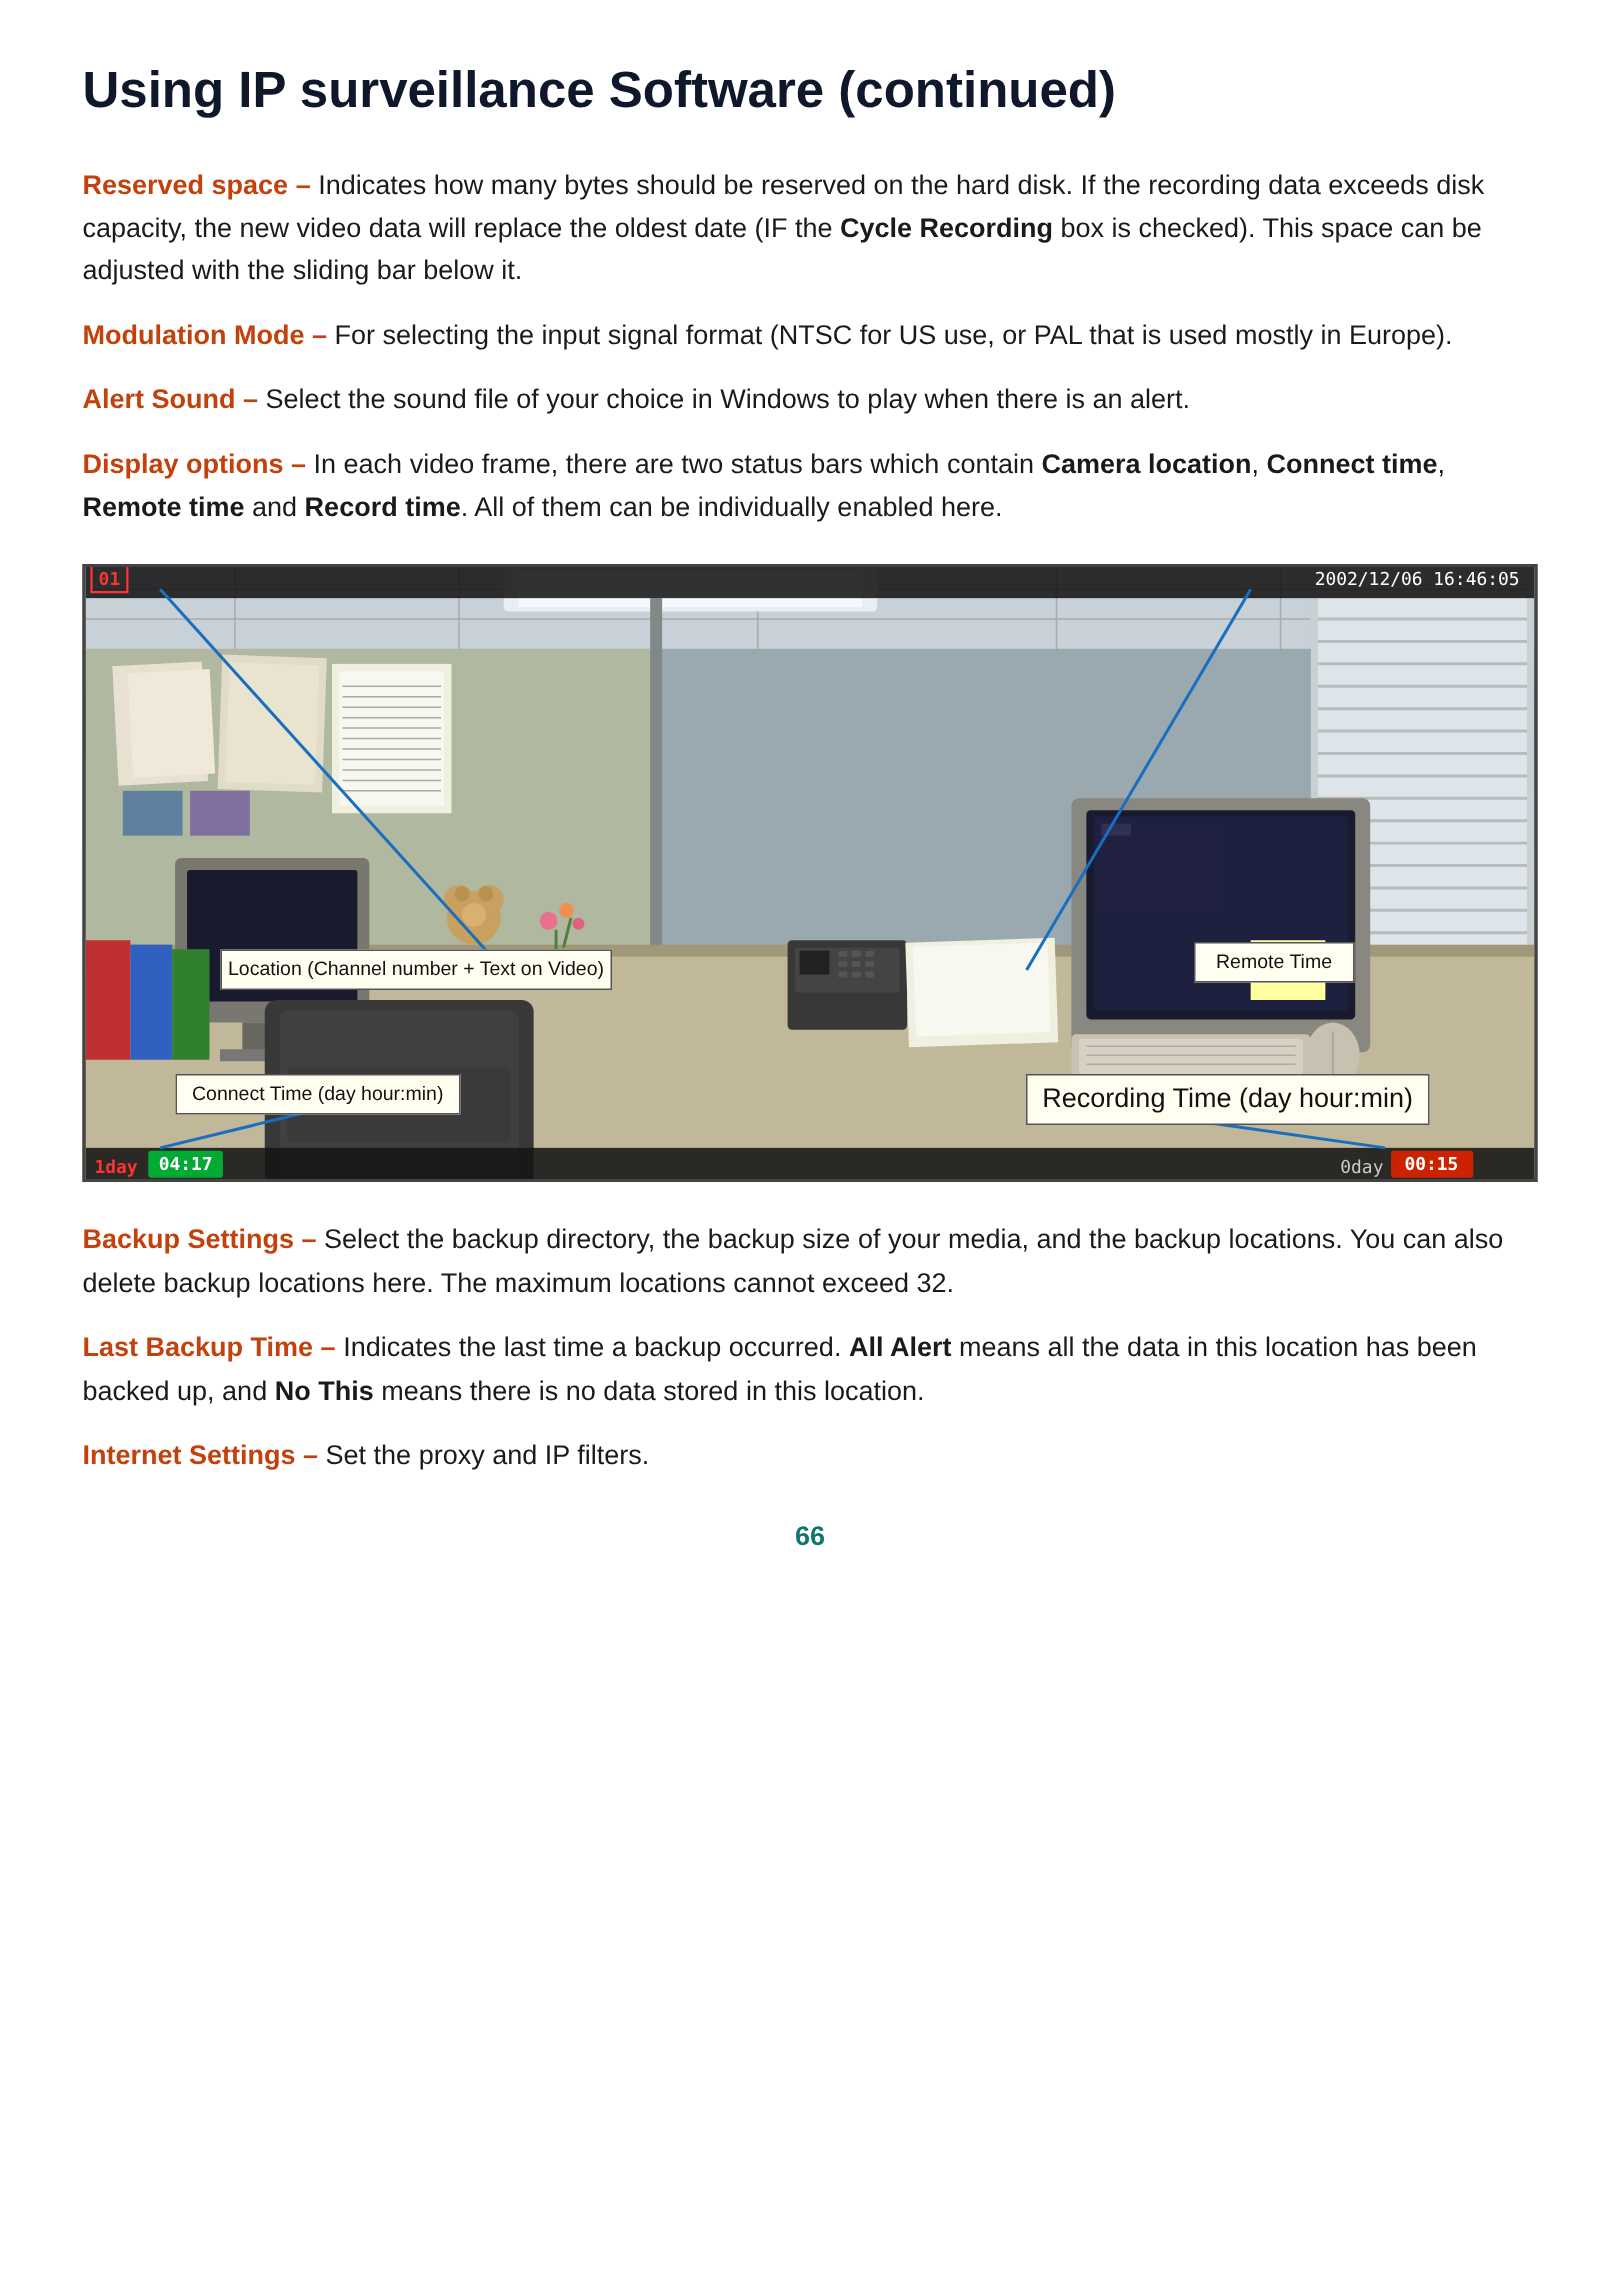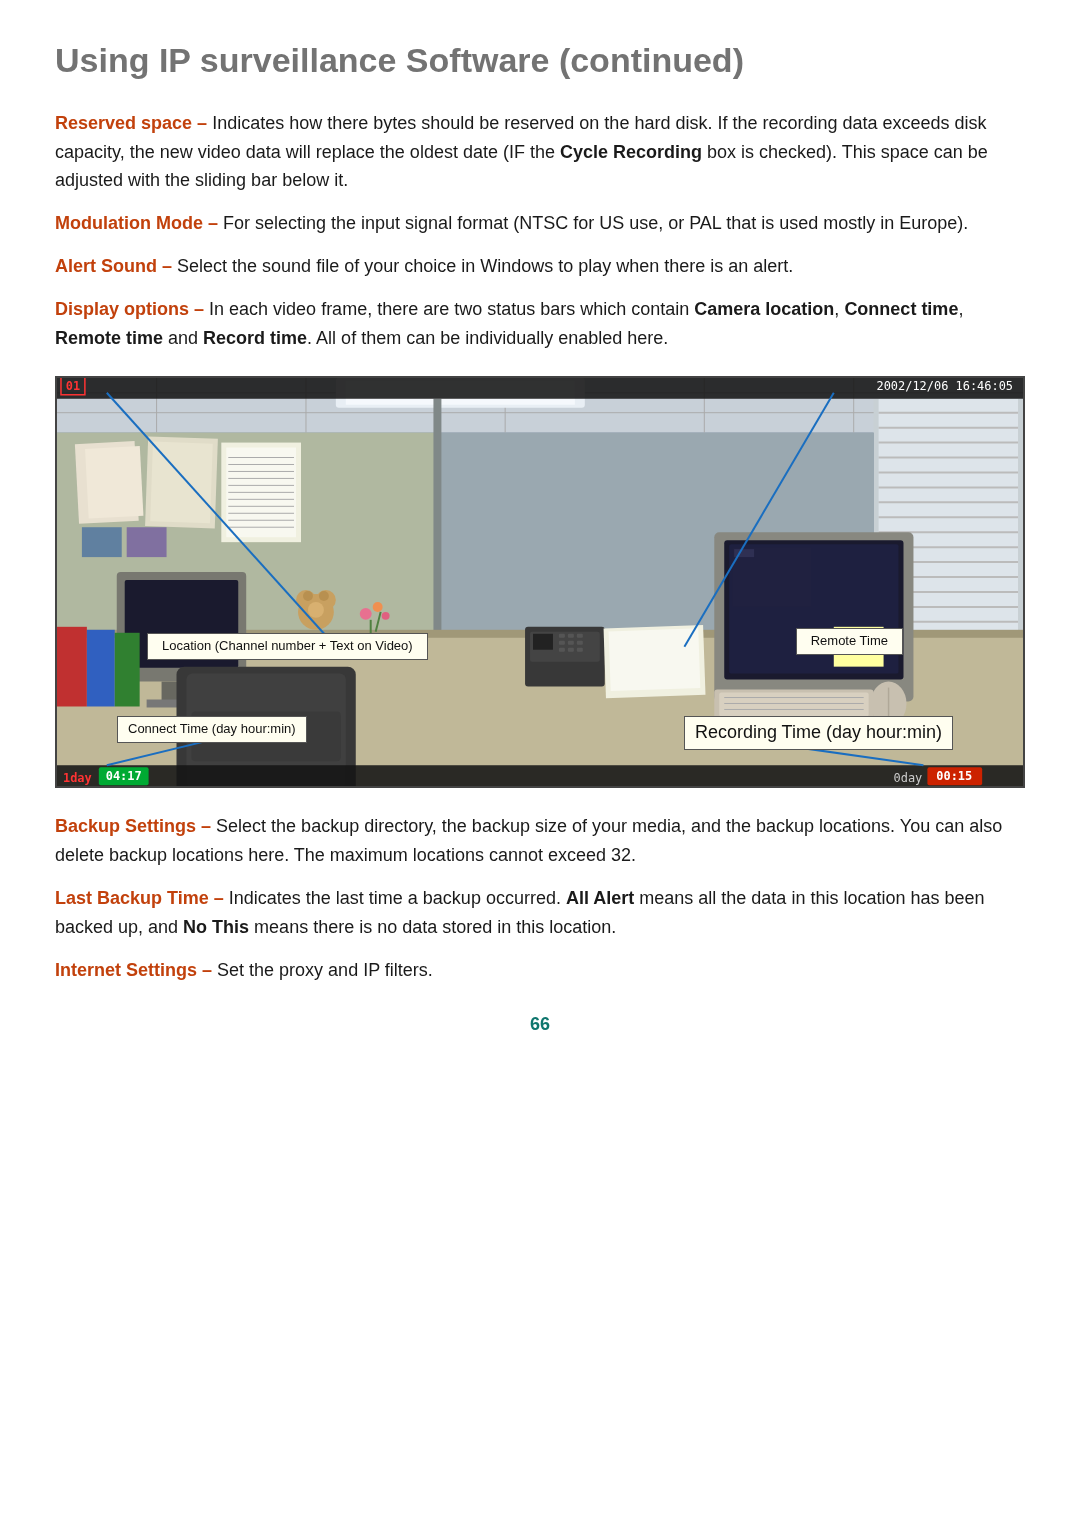--- a/index.html
+++ b/index.html
@@ -10,21 +10,21 @@
       background: #ffffff;
       font-family: Arial, Helvetica, sans-serif;
       font-size: 18px;
       color: #1a1a1a;
       padding: 40px 55px 60px 55px;
     }
 
     h1.page-title {
       font-size: 34px;
       font-weight: bold;
-      color: #737373;
+      color: #0f172a;
       margin-bottom: 28px;
       line-height: 1.2;
     }
 
     .body-text {
       line-height: 1.6;
       margin-bottom: 14px;
       text-align: left;
     }
 
@@ -83,21 +83,21 @@
       color: #0f766e;
     }
   </style>
 </head>
 <body>
 
 <h1 class="page-title">Using IP surveillance Software (continued)</h1>
 
 <p class="body-text">
   <span class="term">Reserved space –</span>
-  <span> Indicates how there bytes should be reserved on the hard disk. If the recording data exceeds disk capacity, the new video data will replace the oldest date (IF the </span><span class="bold">Cycle Recording</span><span> box is checked). This space can be adjusted with the sliding bar below it.</span>
+  <span> Indicates how many bytes should be reserved on the hard disk. If the recording data exceeds disk capacity, the new video data will replace the oldest date (IF the </span><span class="bold">Cycle Recording</span><span> box is checked). This space can be adjusted with the sliding bar below it.</span>
 </p>
 
 <p class="body-text">
   <span class="term">Modulation Mode –</span>
   <span> For selecting the input signal format (NTSC for US use, or PAL that is used mostly in Europe).</span>
 </p>
 
 <p class="body-text">
   <span class="term">Alert Sound –</span>
   <span> Select the sound file of your choice in Windows to play when there is an alert.</span>
@@ -273,21 +273,21 @@
 
       <line x1="280" y1="275" x2="50" y2="20" stroke="#1a6ec0" stroke-width="2"></line>
 
       <line x1="630" y1="275" x2="780" y2="20" stroke="#1a6ec0" stroke-width="2"></line>
 
       <line x1="190" y1="360" x2="50" y2="394" stroke="#1a6ec0" stroke-width="2"></line>
 
       <line x1="630" y1="360" x2="870" y2="394" stroke="#1a6ec0" stroke-width="2"></line>
     </svg>
 
-    <div class="label-box" style="position:absolute; left:90px; top:255px; font-size:13px; background:#fffef0; border:1.5px solid #555; padding:4px 14px;">
+    <div class="label-box" style="position:absolute; left:90px; top:255px; font-size:13px; background:#fffef0; border:1.5px solid #555; padding:4px 4px;">
       <span>Location (Channel number + Text on Video)</span>
     </div>
 
     <div class="label-box" style="position:absolute; right:120px; top:250px; font-size:13px; background:#fffef0; border:1.5px solid #555; padding:4px 14px;">
       <span>Remote Time</span>
     </div>
 
     <div class="label-box" style="position:absolute; left:60px; top:338px; font-size:13px; background:#fffef0; border:1.5px solid #555; padding:4px 10px;">
       <span>Connect Time (day hour:min)</span>
     </div>

